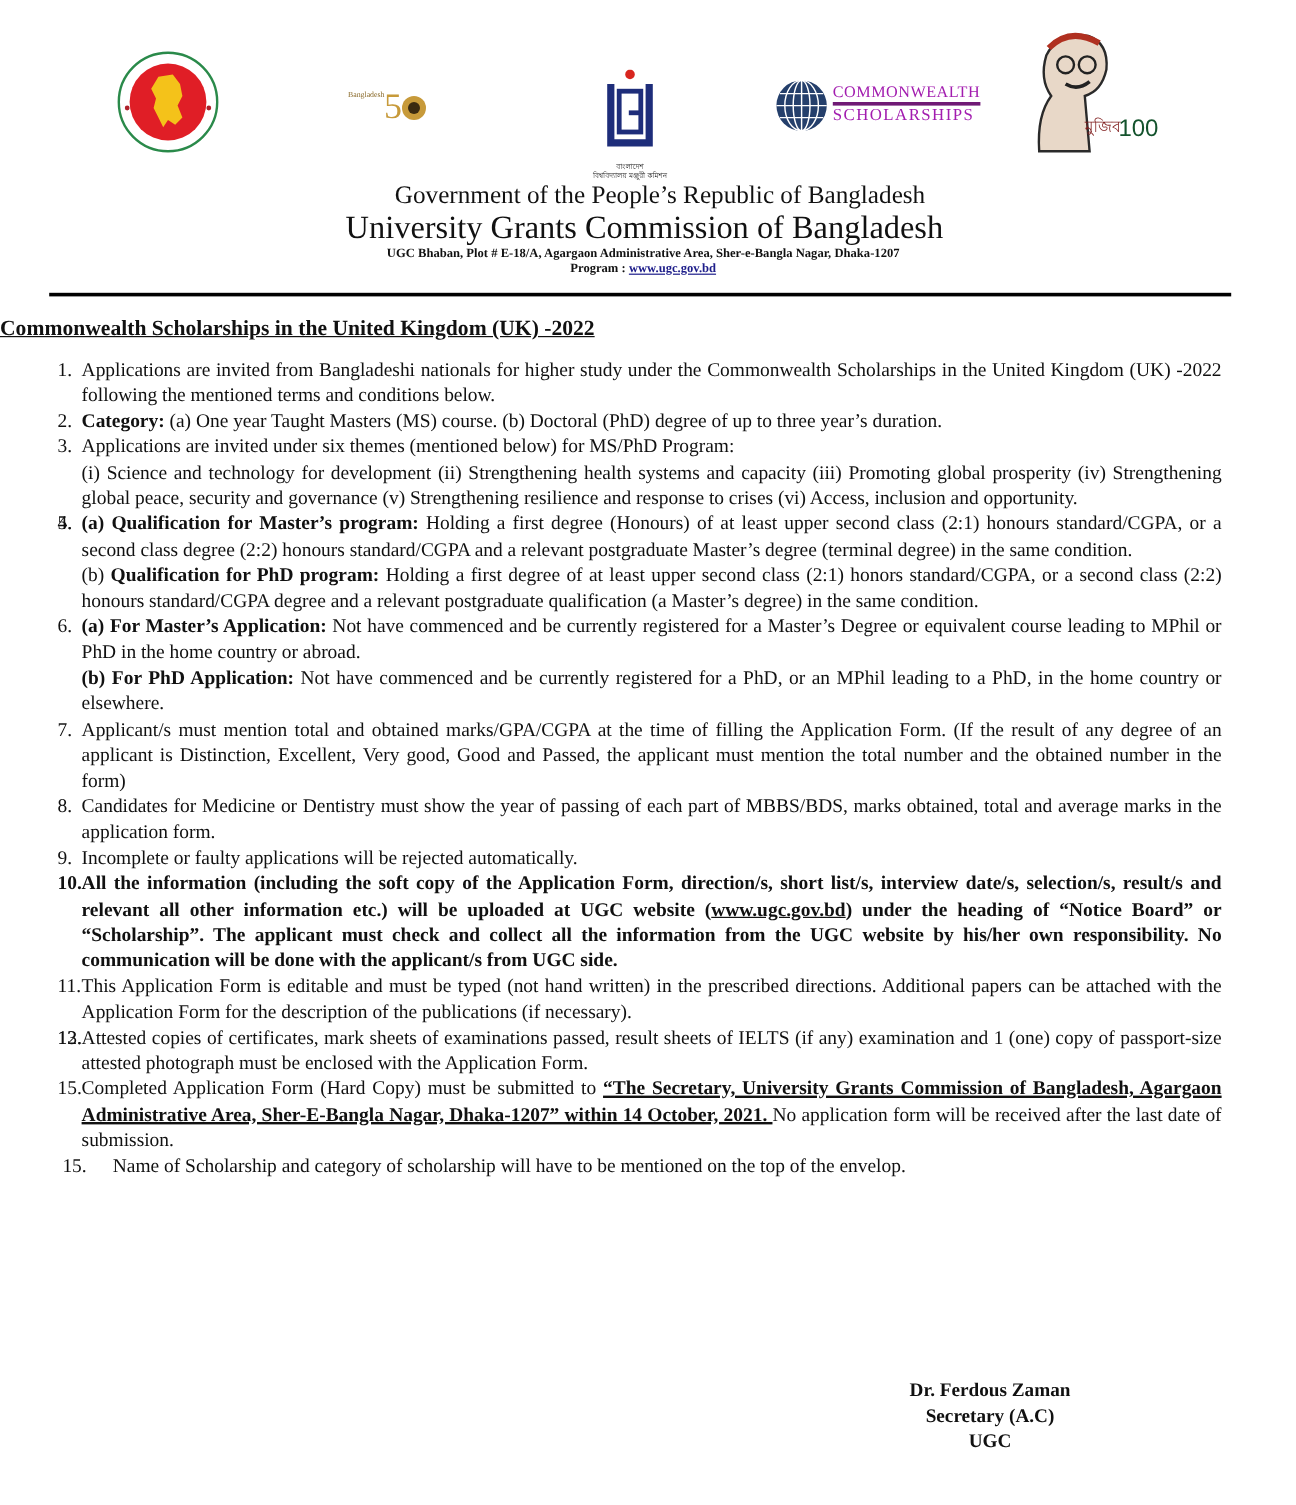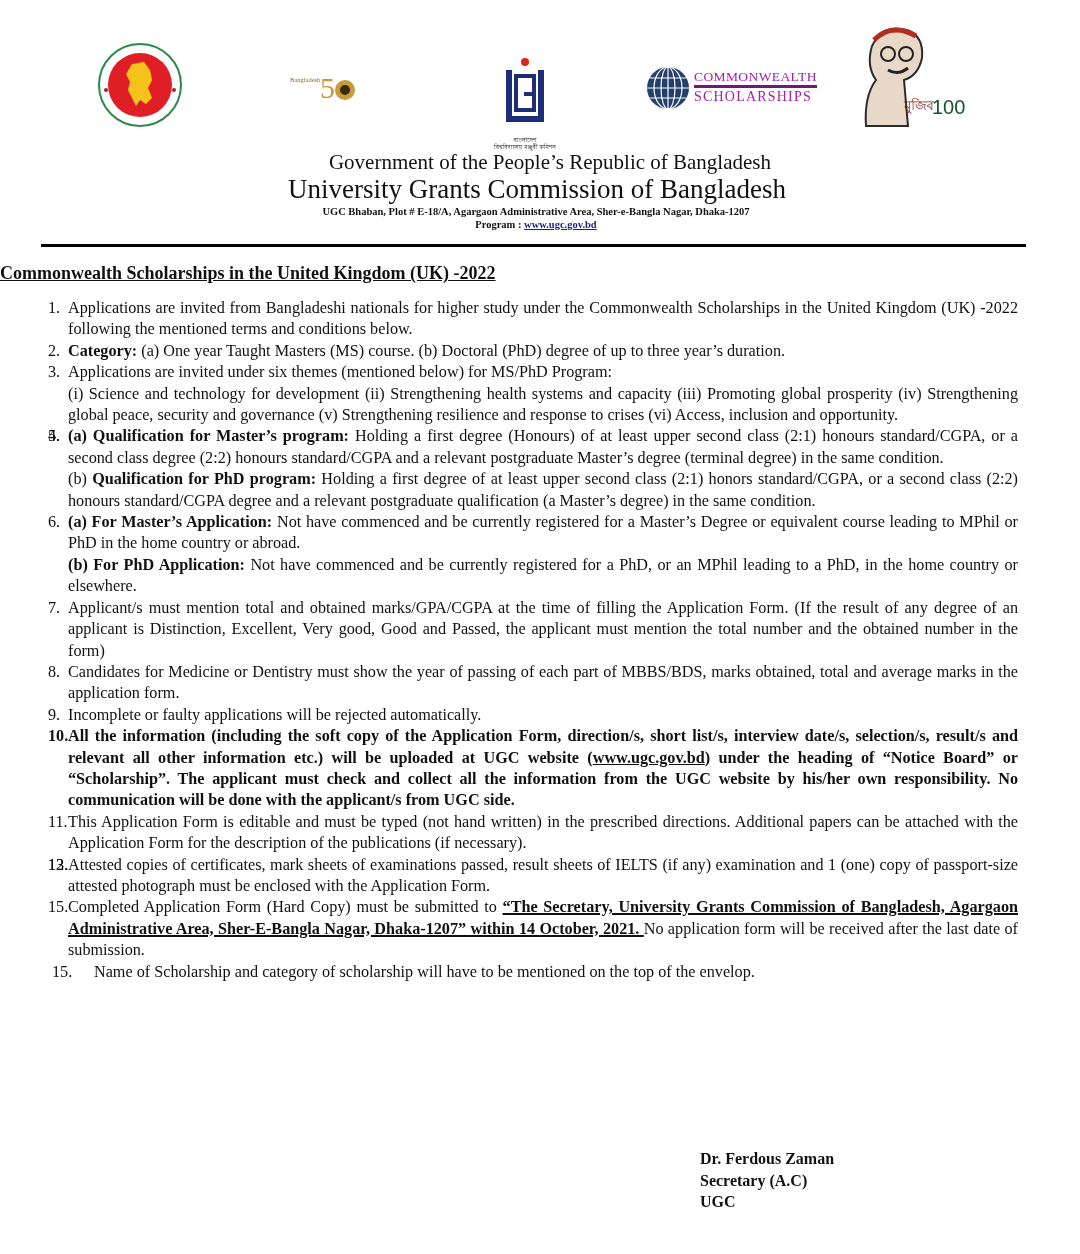--- a/index.html
+++ b/index.html
@@ -42,21 +42,21 @@
     .item { position: relative; padding-left: 20px; text-align: justify; }
     .item .num { position: absolute; left: 0; top: 0; }
     .item.two .num { left: 0; }
     .item.two { padding-left: 20px; }
     .sub { display: block; text-align: justify; }
     .b { font-weight: bold; }
     .u { text-decoration: underline; }
     .ul-strong { text-decoration: underline; text-decoration-thickness: 2px; }
     .bold-item { font-weight: bold; }
 
-    #signature { position: absolute; top: 1148px; left: 700px; width: 250px; font-weight: bold; font-size: 16px; line-height: 21.5px; }
+    #signature { position: absolute; top: 1148px; left: 700px; width: 250px; text-align: center; font-weight: bold; font-size: 16px; line-height: 21.5px; }
   </style>
 </head>
 <body>
 
 <div class="logo" id="gov-seal">
   <svg width="88" height="86" viewBox="0 0 88 86">
     <circle cx="44" cy="43" r="41" fill="#ffffff" stroke="#2a8a4a" stroke-width="2"></circle>
     <circle cx="44" cy="43" r="32" fill="#e01e26"></circle>
     <path d="M36 22 L48 20 L54 28 L56 38 L52 46 L56 56 L50 62 L44 58 L40 64 L36 56 L32 48 L34 40 L30 32 Z" fill="#f4c21a"></path>
     <circle cx="10" cy="48" r="2" fill="#b0202a"></circle>

